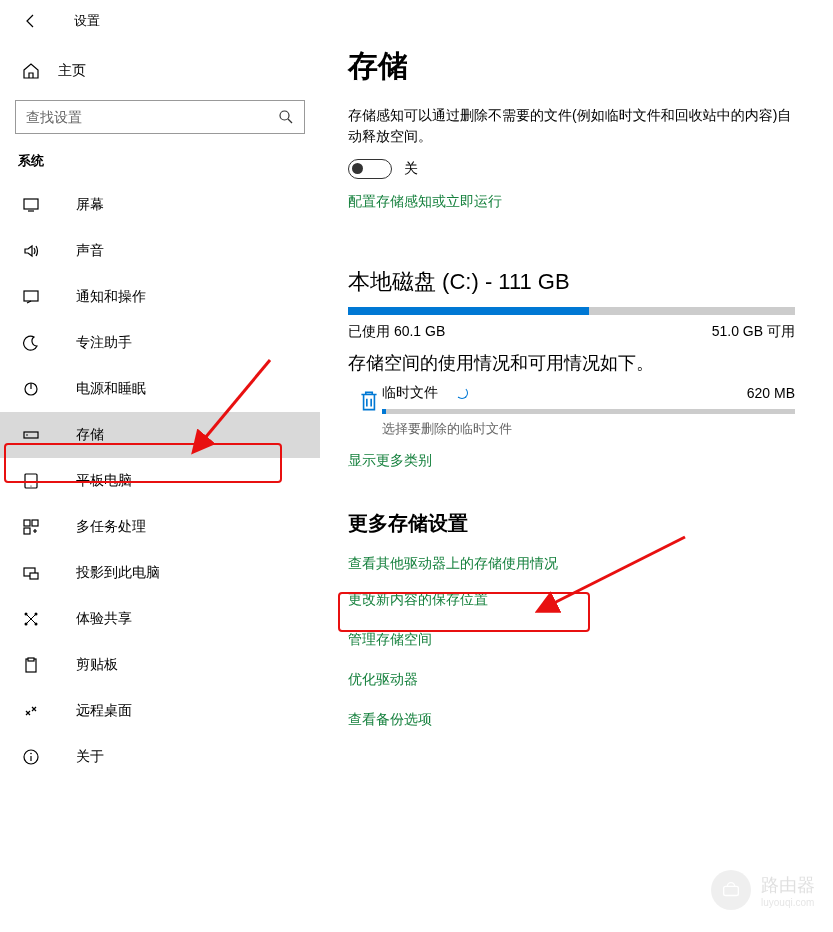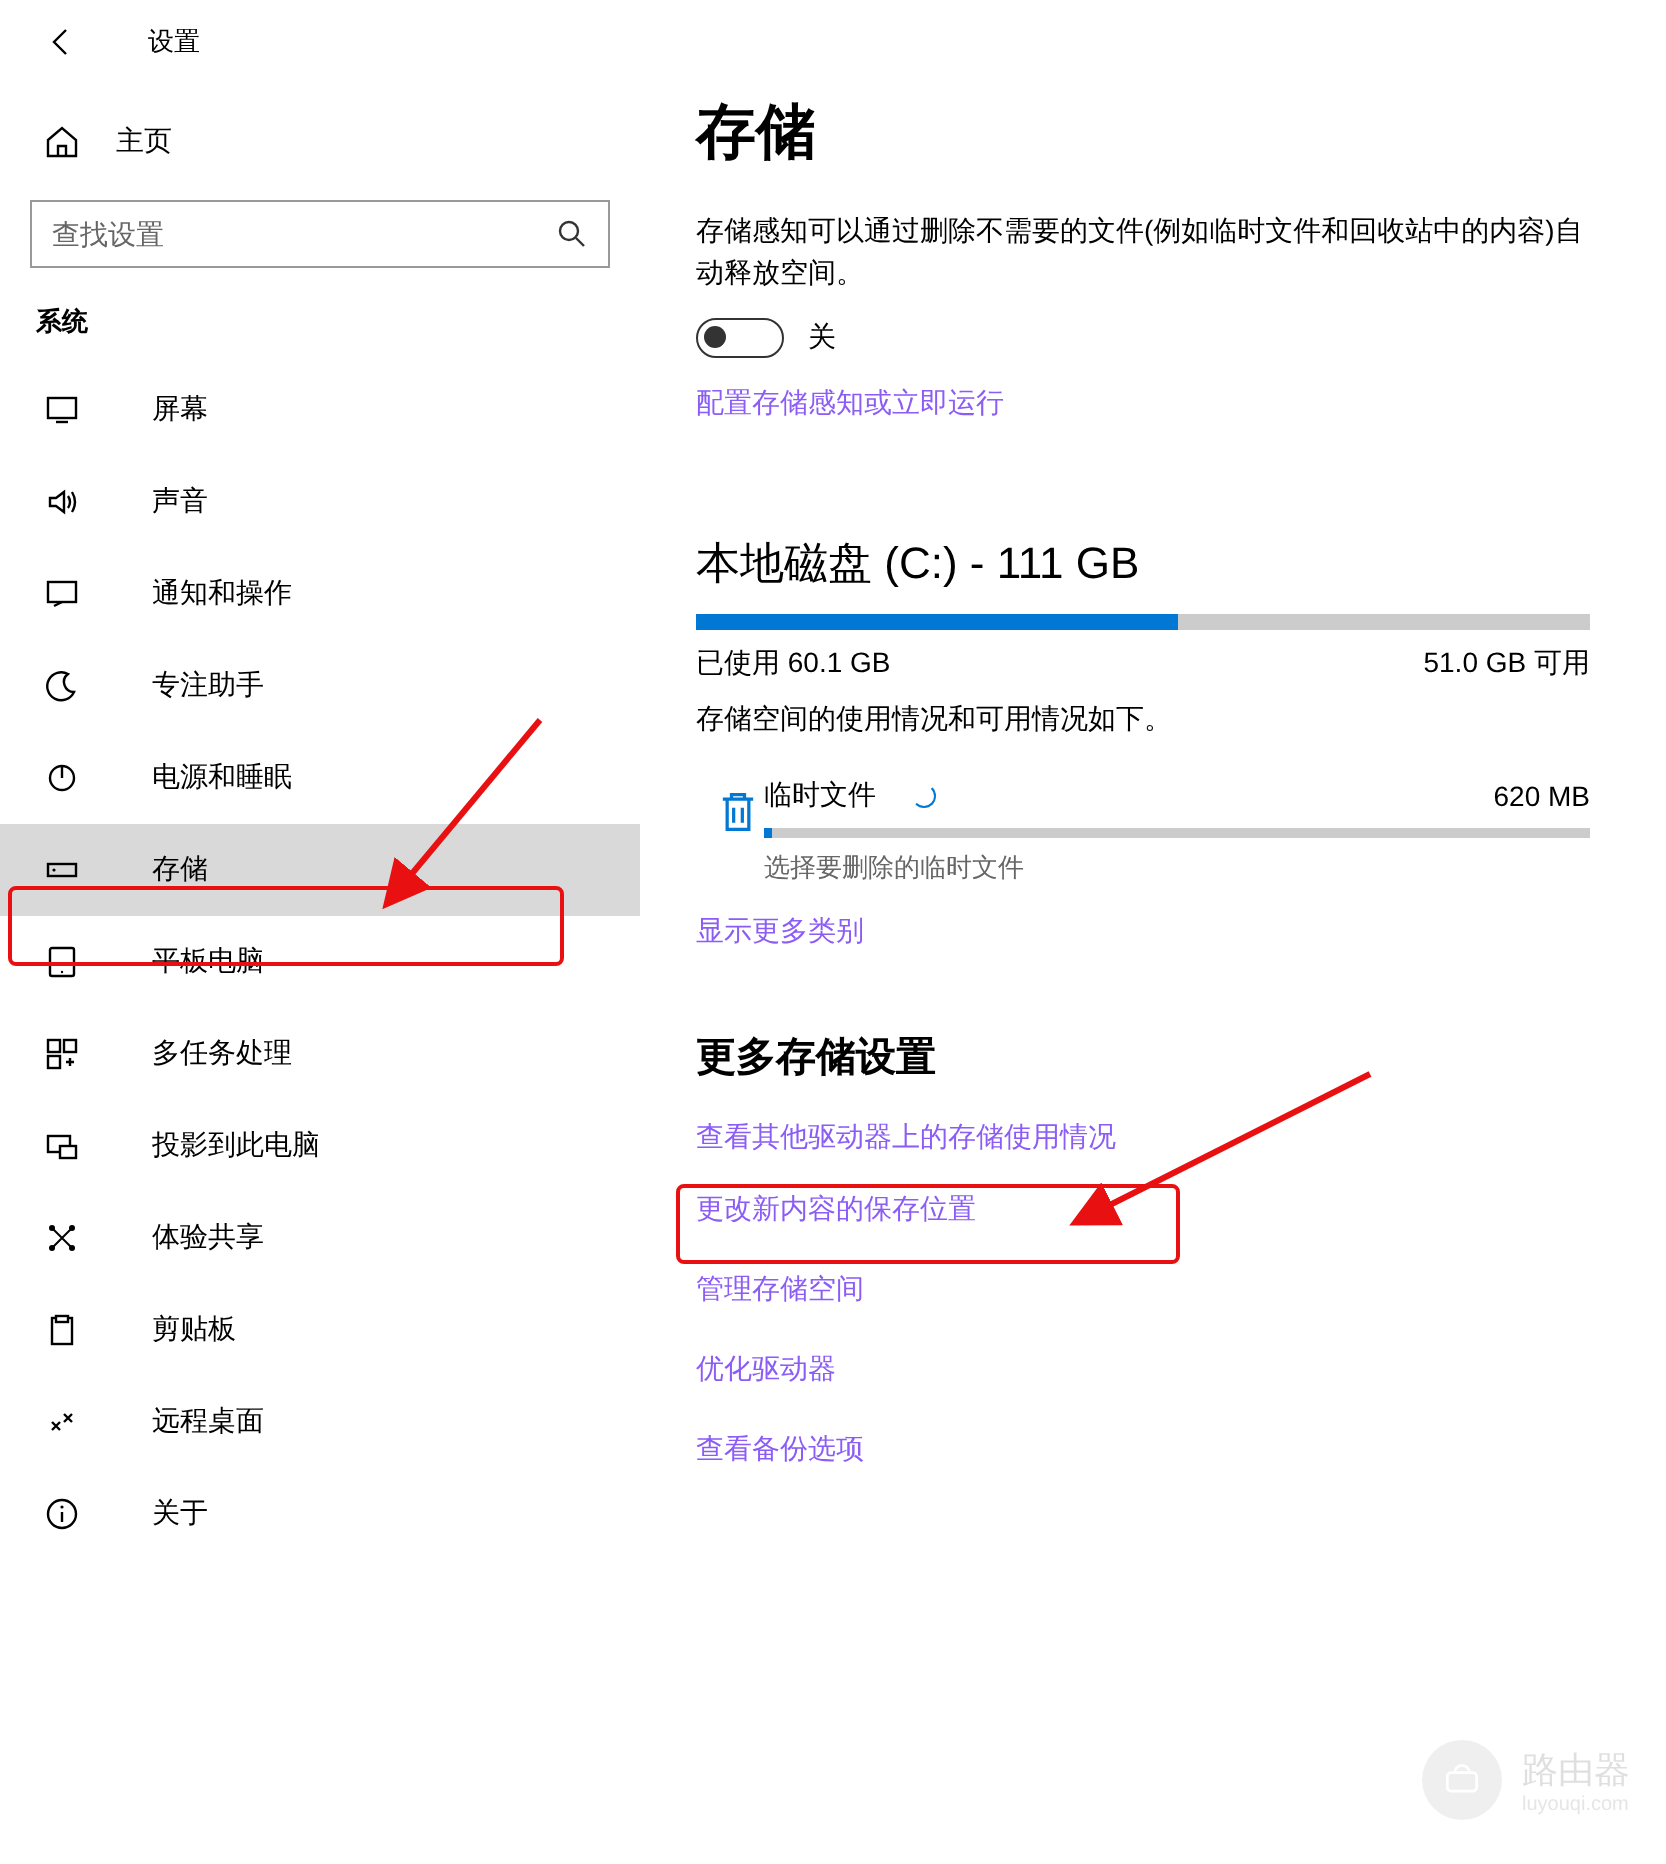--- a/index.html
+++ b/index.html
@@ -116,21 +116,21 @@
     position: absolute;
     left: 3px;
     top: 3px;
     width: 11px;
     height: 11px;
     background: #333;
     border-radius: 50%;
   }
   .toggle-label { font-size: 14px; }
   .link {
-    color: #8b5cf6;
+    color: #15803d;
     font-size: 14px;
     display: block;
     margin-bottom: 12px;
     cursor: default;
   }
   .disk-title {
     font-size: 22px;
     font-weight: 400;
     margin-top: 56px;
     margin-bottom: 10px;
@@ -149,22 +149,22 @@
     background: #0078d4;
     width: 54%;
   }
   .disk-row {
     display: flex;
     justify-content: space-between;
     font-size: 14px;
     margin-bottom: 10px;
   }
   .disk-desc {
-    font-size: 14px;
-    margin-bottom: 16px;
+    font-size: 18px;
+    margin-bottom: 5px;
   }
   .storage-item {
     display: flex;
     align-items: flex-start;
     padding: 4px 0 14px 8px;
   }
   .storage-item .trash-icon {
     width: 26px;
     height: 26px;
     color: #0078d4;

